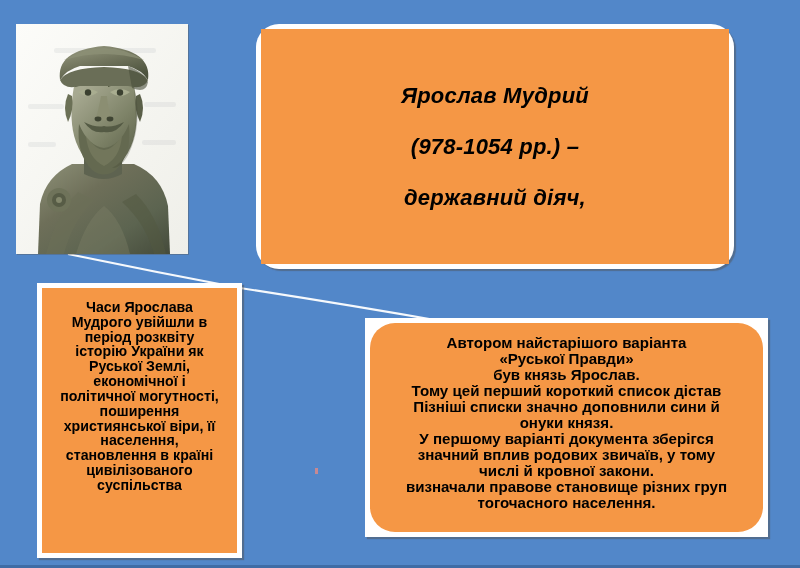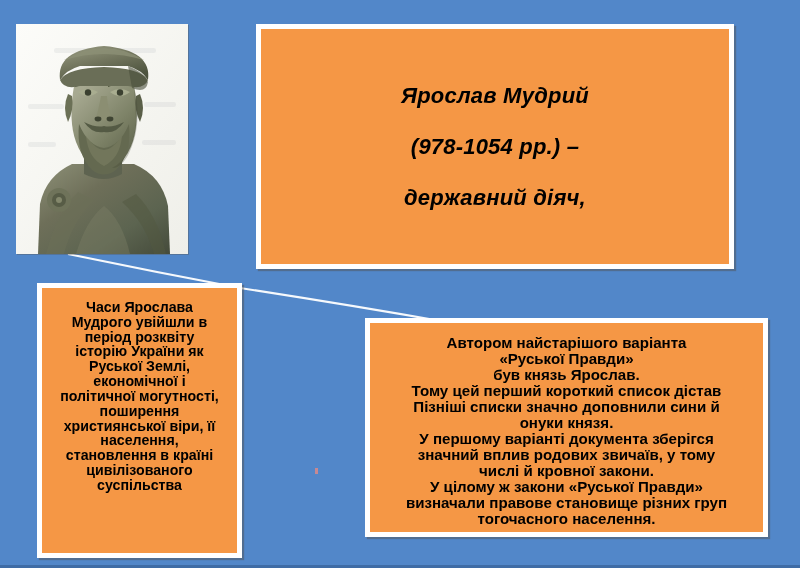--- a/index.html
+++ b/index.html
@@ -93,20 +93,21 @@
     color: #000000;
     line-height: 1.04;
   }
 
   
   #title-card {
     left: 256px;
     top: 24px;
     width: 478px;
     height: 245px;
+    border-radius: 23px;
   }
   #title-card .inner { padding: 0 14px; }
   #title-card .card-text {
     font-weight: bold;
     font-style: italic;
     font-size: 22px;
     line-height: 1.0;
     letter-spacing: 0.2px;
   }
   #title-card .ln { display: block; margin: 0; padding: 0; }
@@ -132,20 +133,21 @@
   
   #right-card {
     left: 365px;
     top: 318px;
     width: 403px;
     height: 219px;
   }
   #right-card .inner {
     align-items: flex-start;
     padding: 12px 5px 0 5px;
+    border-radius: 25px;
   }
   #right-card .card-text {
     font-weight: bold;
     font-size: 15.1px;
     line-height: 1.06;
   }
 
   .ln { display: block; }
 
   
@@ -287,21 +289,20 @@
       <div class="card-text">
         <span class="ln">Автором найстарішого варіанта</span>
         <span class="ln">«Руської Правди»</span>
         <span class="ln">був князь Ярослав.</span>
         <span class="ln">Тому цей перший короткий список дістав</span>
         <span class="ln">Пізніші списки значно доповнили сини й</span>
         <span class="ln">онуки князя.</span>
         <span class="ln">У першому варіанті документа зберігся</span>
         <span class="ln">значний вплив родових звичаїв, у тому</span>
         <span class="ln">числі й кровної закони.</span>
-        <span class="ln">У цілому ж закони «Руської Правди»</span>
         <span class="ln">визначали правове становище різних груп</span>
         <span class="ln">тогочасного населення.</span>
       </div>
     </div>
   </div>
 
   <div id="stray-mark"></div>
   <div id="bottom-rule"></div>
 </div>
 

